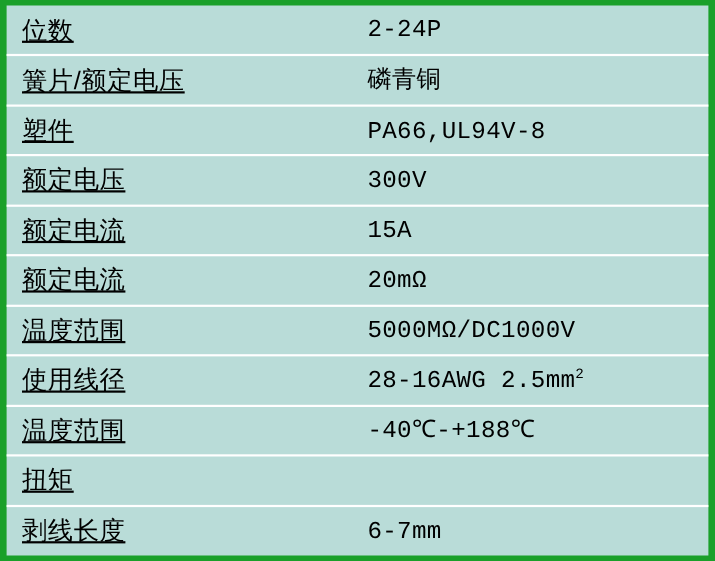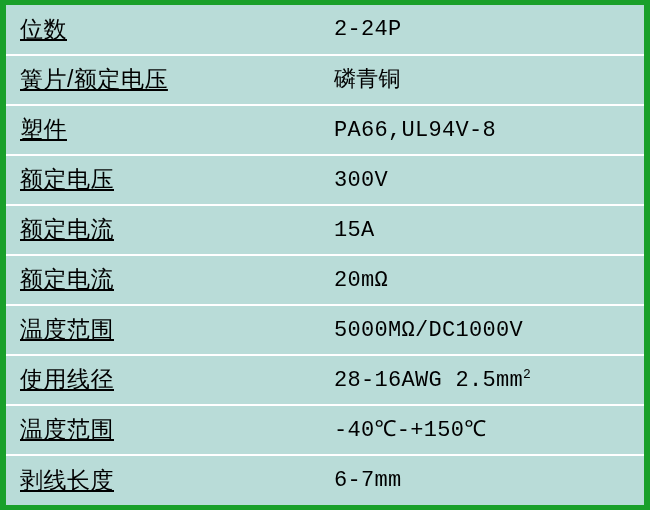--- a/index.html
+++ b/index.html
@@ -103,21 +103,25 @@
       <tr>
         <td class="col-label"><span class="label-text">温度范围</span></td>
         <td class="col-value"><span class="value-text">5000MΩ/DC1000V</span></td>
       </tr>
       <tr>
         <td class="col-label"><span class="label-text">使用线径</span></td>
         <td class="col-value"><span class="value-text"><span>28-16AWG  2.5mm</span><sup>2</sup></span></td>
       </tr>
       <tr>
         <td class="col-label"><span class="label-text">温度范围</span></td>
-        <td class="col-value"><span class="value-text">-40℃-+150℃</span></td>
+        <td class="col-value"><span class="value-text">-40℃-+188℃</span></td>
+      </tr>
+      <tr>
+        <td class="col-label"><span class="label-text">扭矩</span></td>
+        <td class="col-value"><span class="value-text"></span></td>
       </tr>
       <tr>
         <td class="col-label"><span class="label-text">剥线长度</span></td>
         <td class="col-value"><span class="value-text">6-7mm</span></td>
       </tr>
     </tbody>
   </table>
 </div>
 
 </body></html>

